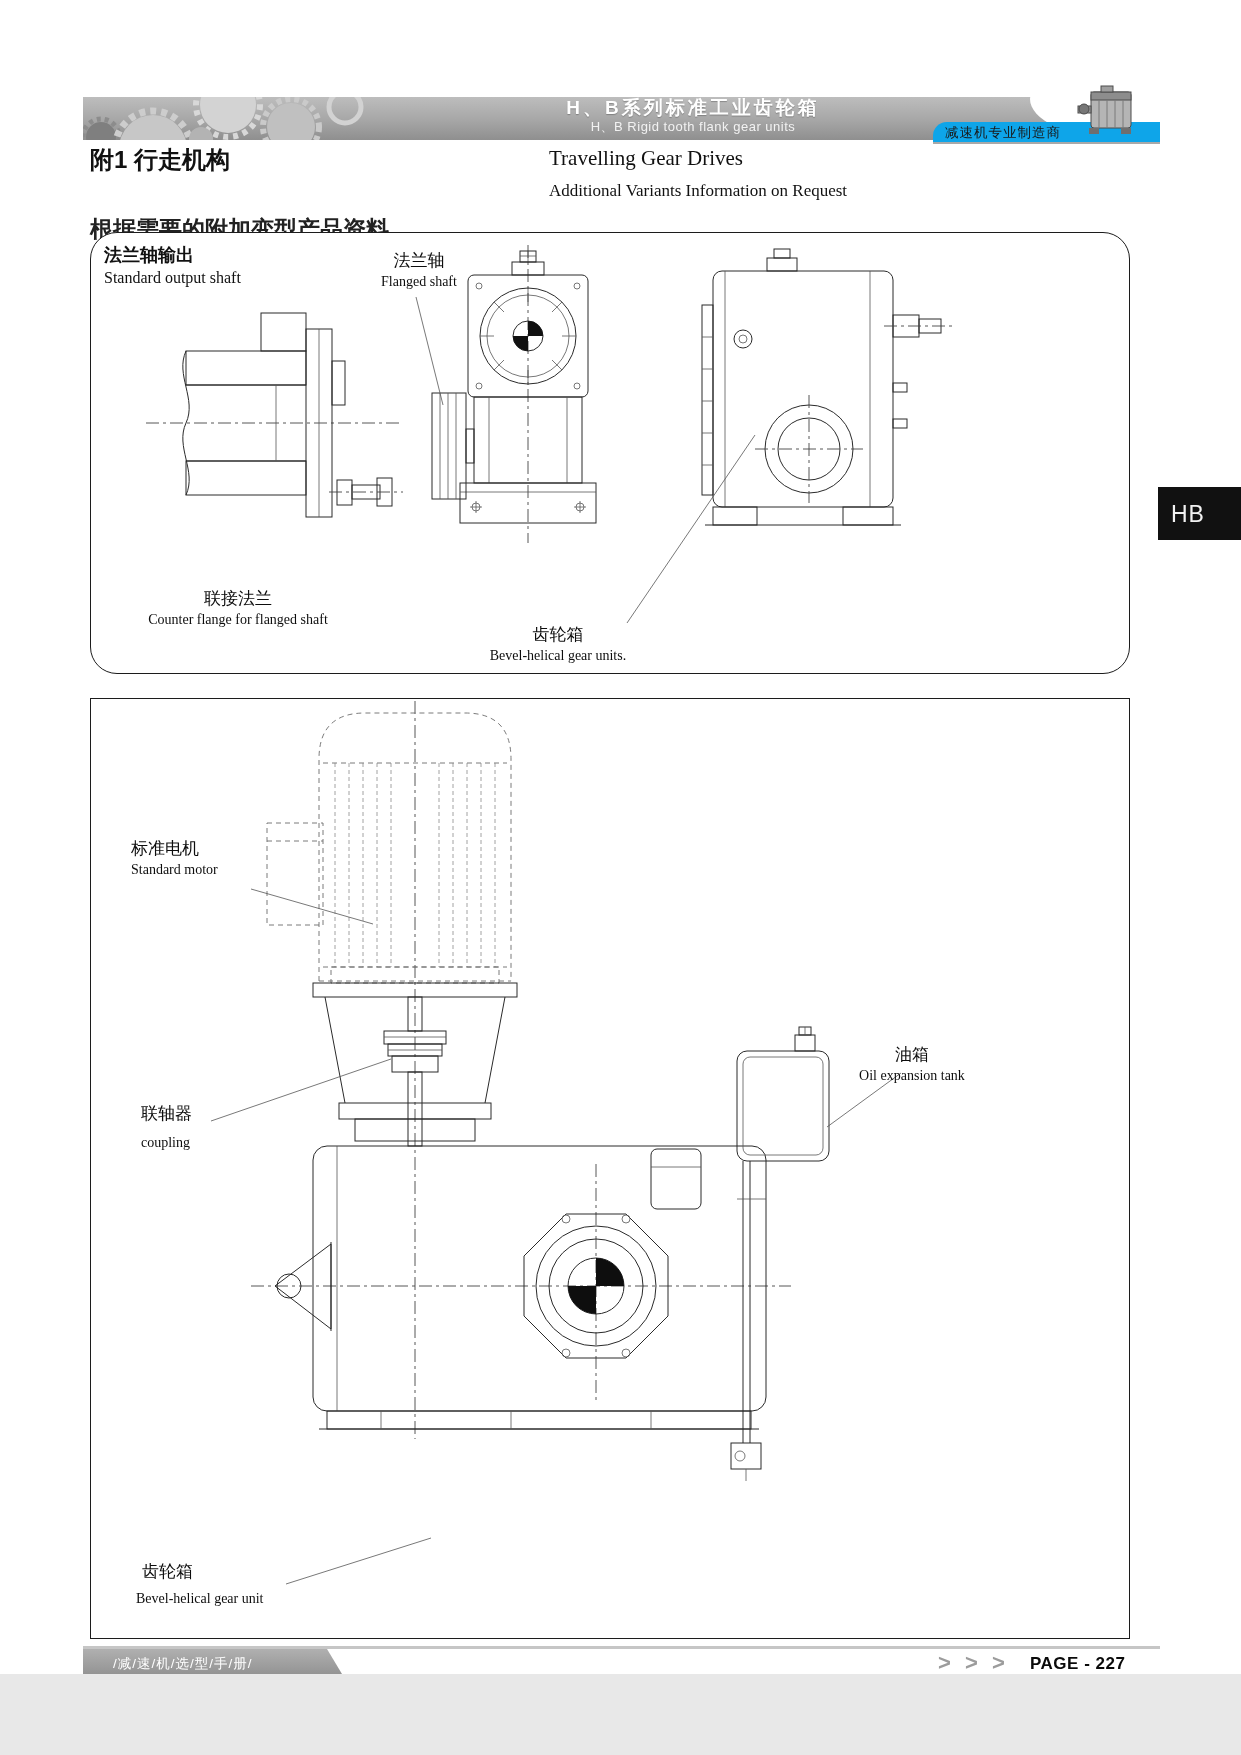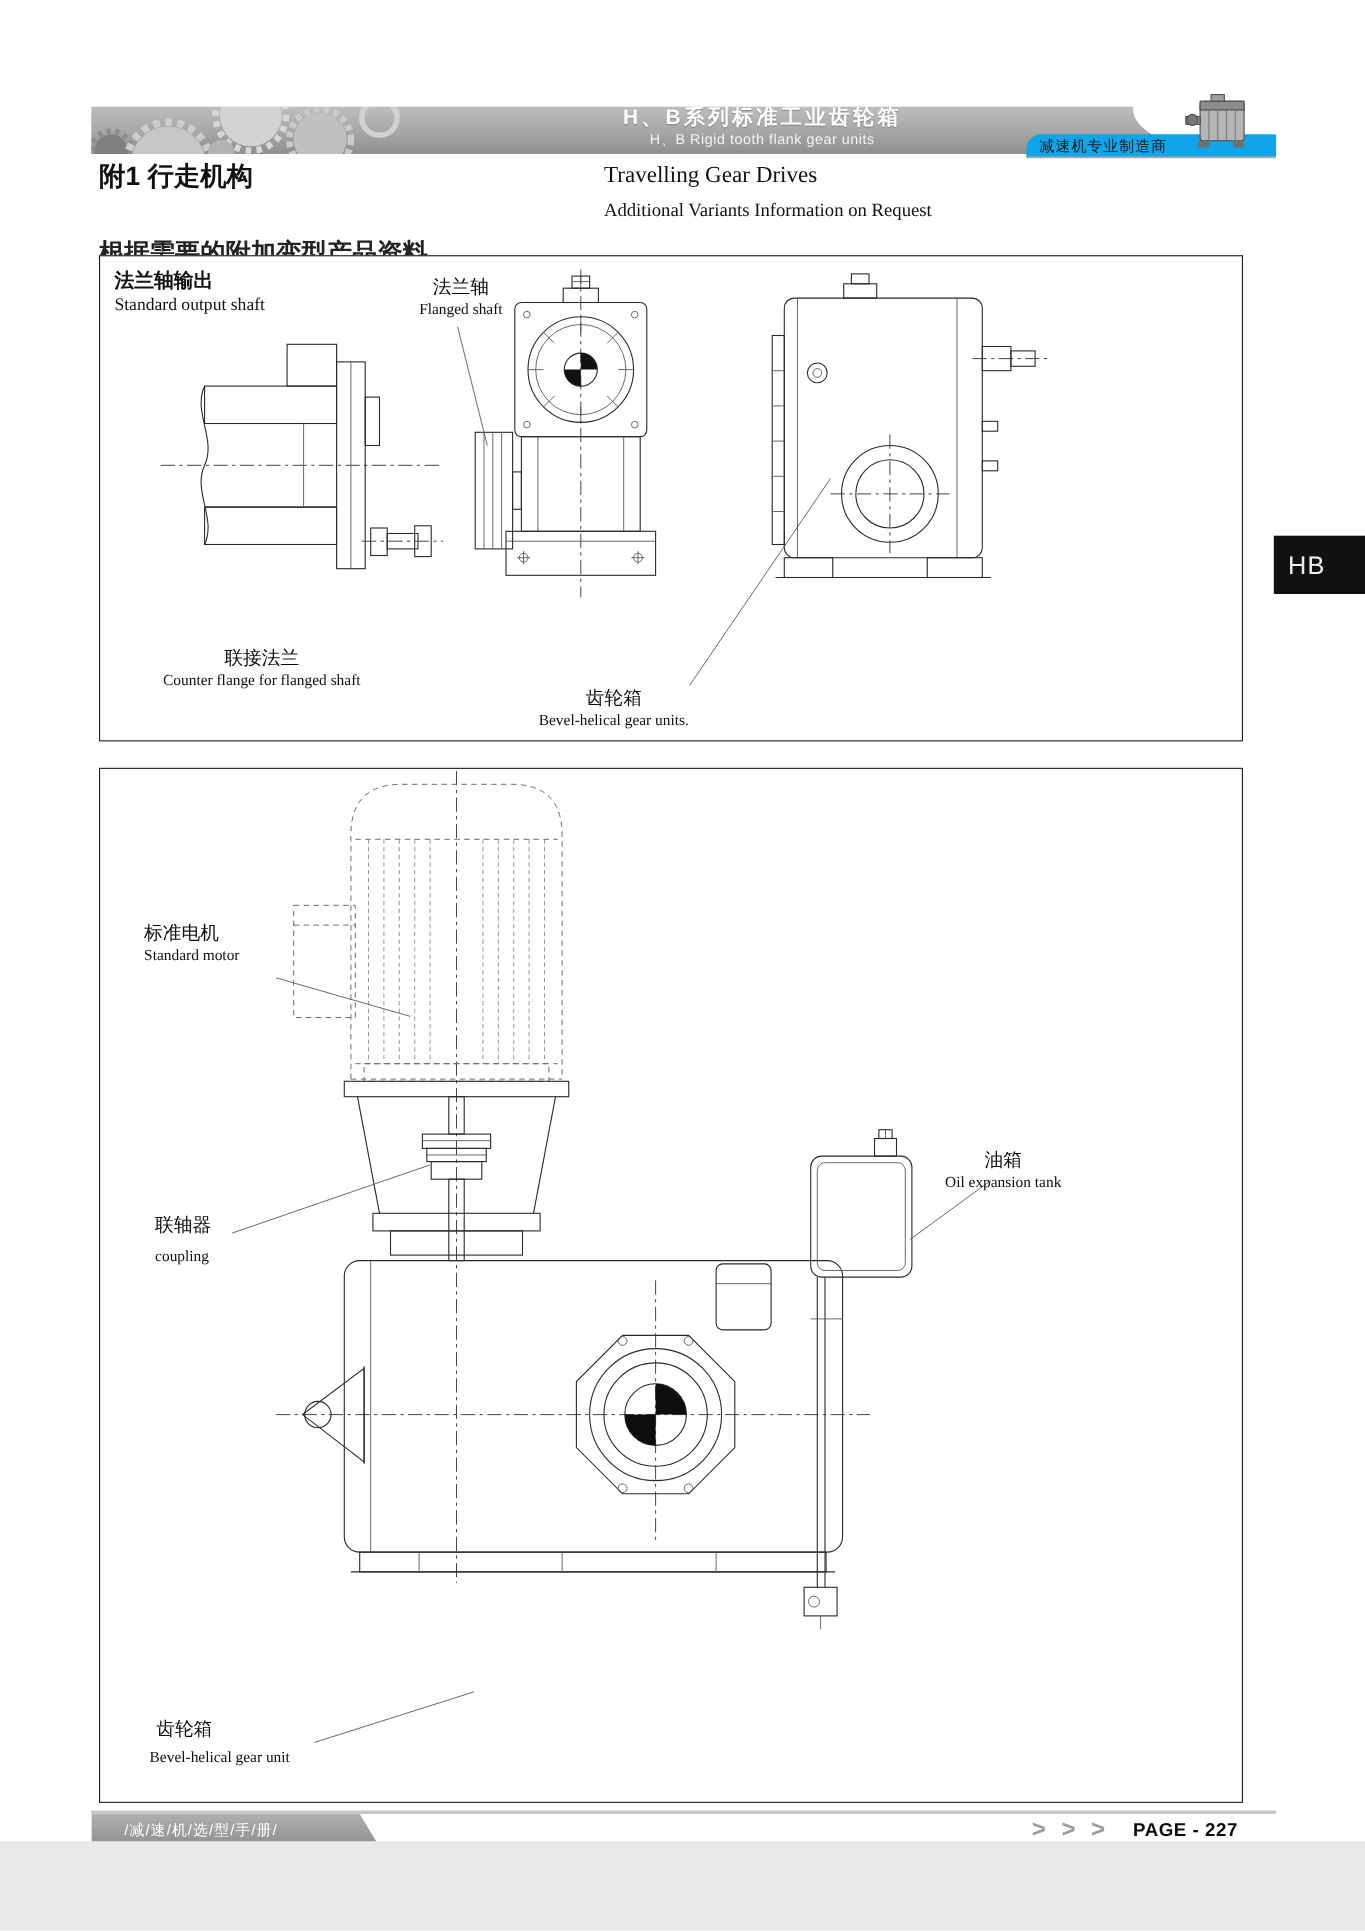--- a/index.html
+++ b/index.html
@@ -18,21 +18,21 @@
                border-bottom:2px solid #a9a9a9;border-top-left-radius:14px;}
   .brand-label{position:absolute;left:12px;top:2px;font-size:13.5px;color:#1a1a1a;letter-spacing:1px;}
   .gear-photo{position:absolute;left:1075px;top:82px;}
   
   .pt-zh{position:absolute;left:90px;top:144px;font-size:24px;font-weight:bold;text-align:right;}
   .pt-en{position:absolute;left:549px;top:146px;font-size:21px;font-family:"Liberation Serif",serif;}
   .ps-zh{position:absolute;left:90px;top:182px;font-size:23px;font-weight:bold;color:#222;margin-top:32px;}
   .ps-en{position:absolute;left:549px;top:181px;font-size:17px;font-family:"Liberation Serif",serif;}
   
   .box{position:absolute;left:90px;width:1038px;border:1px solid #1c1c1c;background:#fff;}
-  .box1{top:232px;height:440px;}
+  .box1{top:232px;height:440px;border-radius:27px;}
   .box2{top:698px;height:939px;}
   .box svg.draw{position:absolute;left:0;top:0;}
   .zh-label{font-size:17px;font-weight:normal;color:#0d0d0d;line-height:24px;white-space:nowrap;}
   .en-label{font-size:14px;font-family:"Liberation Serif",serif;color:#0d0d0d;line-height:17px;white-space:nowrap;}
   .abs{position:absolute;}
   .ctr{text-align:center;}
   .box-head-zh{font-size:18px;font-weight:bold;line-height:25px;}
   .box-head-en{font-size:16px;font-family:"Liberation Serif",serif;line-height:20px;}
   
   .hb-tab{position:absolute;left:1158px;top:487px;width:83px;height:53px;background:#111;}

